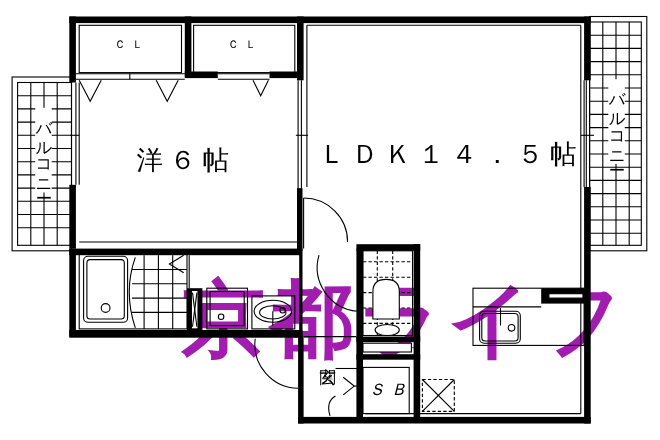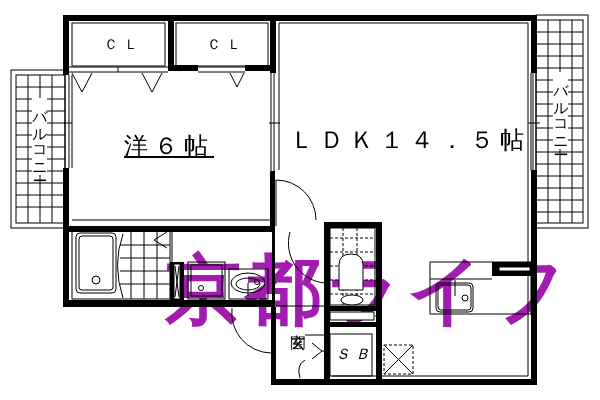--- a/index.html
+++ b/index.html
@@ -1,20 +1,20 @@
 <!DOCTYPE html>
 <html><head>
 <meta charset="utf-8">
 <style>
   html,body{margin:0;padding:0;background:#fff;}
   body{width:600px;height:400px;position:relative;overflow:hidden;font-family:"DejaVu Sans",sans-serif;}
   #plan{position:absolute;left:0;top:0;width:600px;height:400px;}
   .lbl{position:absolute;color:#000;white-space:nowrap;line-height:1;}
   .room-lbl{font-size:24px;letter-spacing:6px;}
-  .cl-lbl{font-size:14px;letter-spacing:6px;}
+  .cl-lbl{font-size:10px;letter-spacing:6px;}
   .v-lbl{font-size:15px;writing-mode:vertical-rl;letter-spacing:1px;background:#fff;padding:2px 0;}
   .sm-lbl{font-size:15px;letter-spacing:5px;}
   .genkan{font-size:15px;writing-mode:vertical-rl;letter-spacing:2px;}
   .wm{position:absolute;left:165px;top:240px;font-size:76px;font-weight:bold;color:#a21caf;letter-spacing:4px;z-index:0;font-family:Liberation Serif, serif;}
 </style>
 </head>
 <body>
 
 <div class="wm">京都ライフ</div>
 
@@ -191,18 +191,18 @@
     <rect x="499" y="267" width="31" height="4" fill="#fff"></rect>
     <rect x="174" y="264" width="6" height="35" fill="#fff"></rect>
     <line x1="175" y1="266" x2="179" y2="297"></line>
       <line x1="179" y1="266" x2="175" y2="297"></line>
     <rect x="330" y="312" width="44" height="8" fill="#fff"></rect>
   </g>
 </svg>
 
 <div class="lbl cl-lbl" style="left:104px;top:37px;">ＣＬ</div>
 <div class="lbl cl-lbl" style="left:207px;top:37px;">ＣＬ</div>
-<div class="lbl room-lbl" style="left:124px;top:134px;text-decoration:underline;">洋６帖</div>
+<div class="lbl room-lbl" style="left:124px;top:134px;">洋６帖</div>
 <div class="lbl room-lbl" style="left:290px;top:128px;">ＬＤＫ１４．５帖</div>
 <div class="lbl v-lbl" style="left:32px;top:98px;">バルコニー</div>
 <div class="lbl v-lbl" style="left:553px;top:72px;">バルコニー</div>
 <div class="lbl genkan" style="left:290px;top:322px;">玄関</div>
 <div class="lbl sm-lbl" style="left:335px;top:347px;font-style:italic;">ＳＢ</div>
 
 </body></html>

